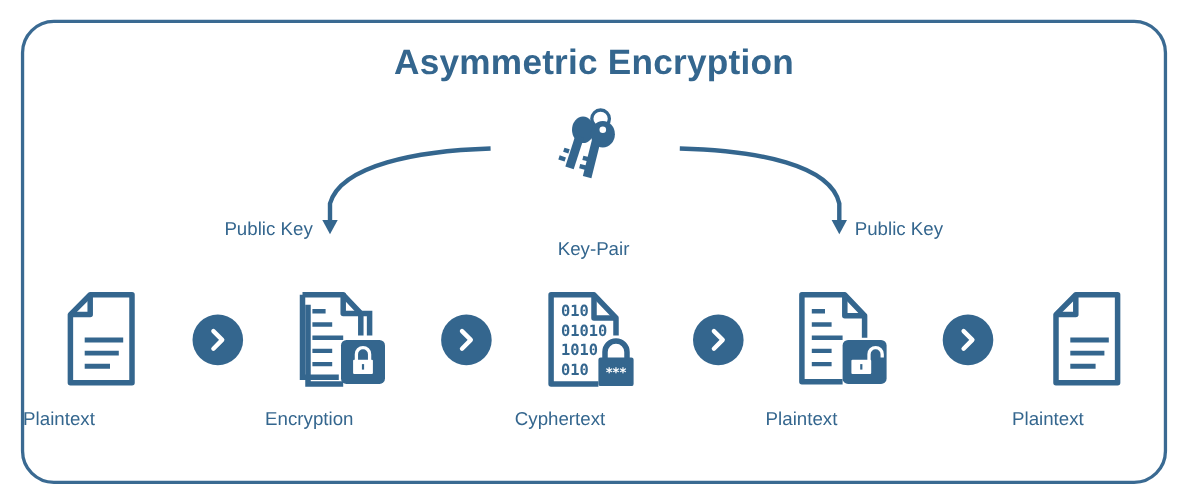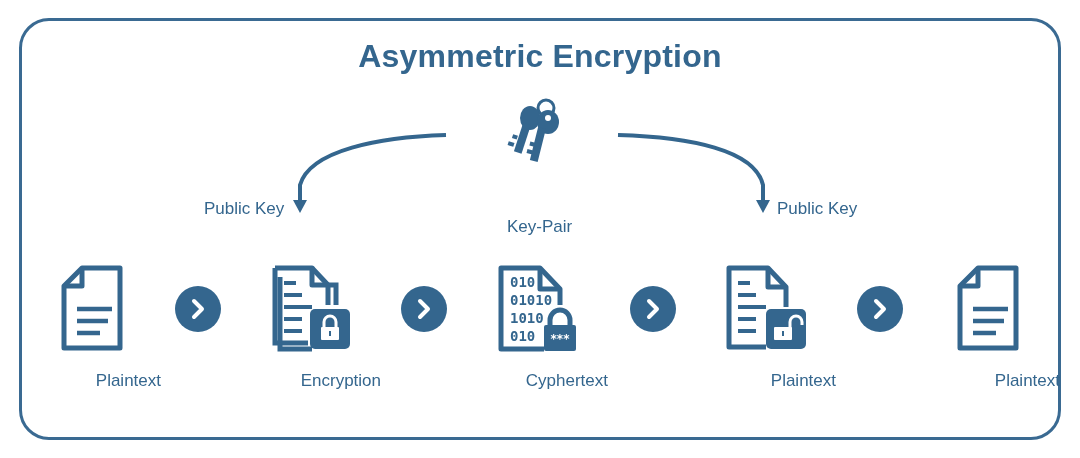--- a/index.html
+++ b/index.html
@@ -4,21 +4,21 @@
 <style>
   html, body { margin: 0; padding: 0; background: #ffffff; }
   body { width: 1080px; height: 458px; position: relative; overflow: hidden;
          font-family: "Liberation Sans", "DejaVu Sans", sans-serif; color: #34668e; }
   .frame { position: absolute; left: 19px; top: 18px; width: 1042px; height: 422px;
            border: 3px solid #3a6a92; border-radius: 30px; box-sizing: border-box; }
   .title { position: absolute; left: 0; width: 1080px; top: 38px; text-align: center;
            font-size: 32px; font-weight: bold; color: #34668e; letter-spacing: 0.2px; }
   .lbl { position: absolute; font-size: 17px; color: #34668e; white-space: nowrap; margin-top: 27px; }
   .step-label { position: absolute; top: 371px; font-size: 17px; color: #34668e;
-                width: 140px; text-align: right; }
+                width: 140px; text-align: left; }
   svg.ico { position: absolute; overflow: visible; }
   .chev { position: absolute; width: 46px; height: 46px; border-radius: 50%;
           background: #34668e; top: 286px; }
   .chev svg { position: absolute; left: 0; top: 0; }
   svg.arrows { position: absolute; left: 0; top: 0; }
 </style>
 </head>
 <body>
 
 <div class="frame"></div>

